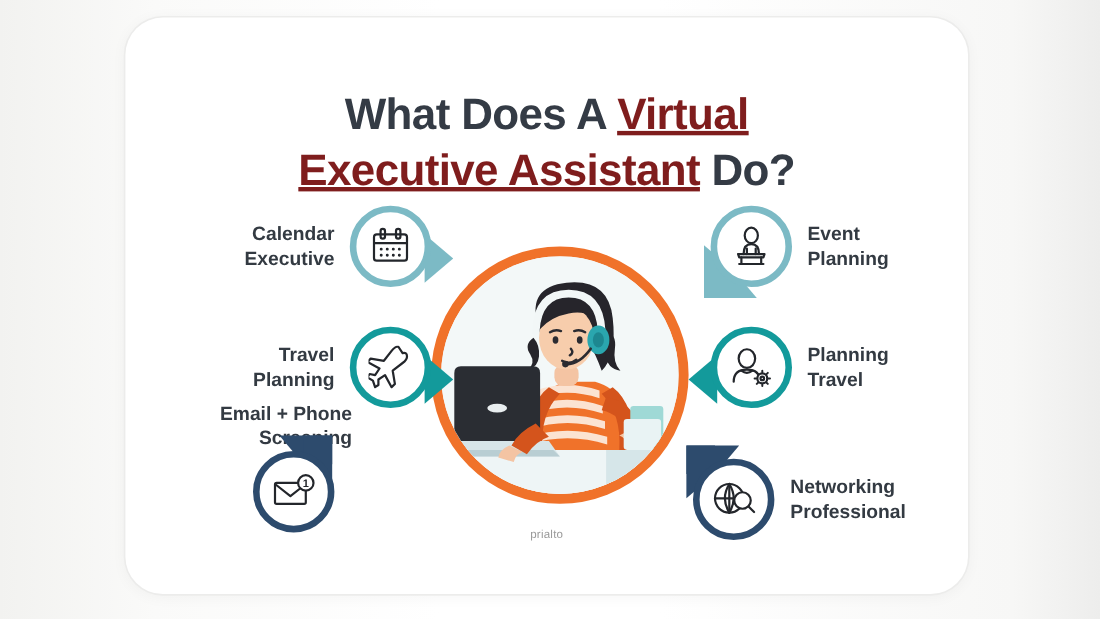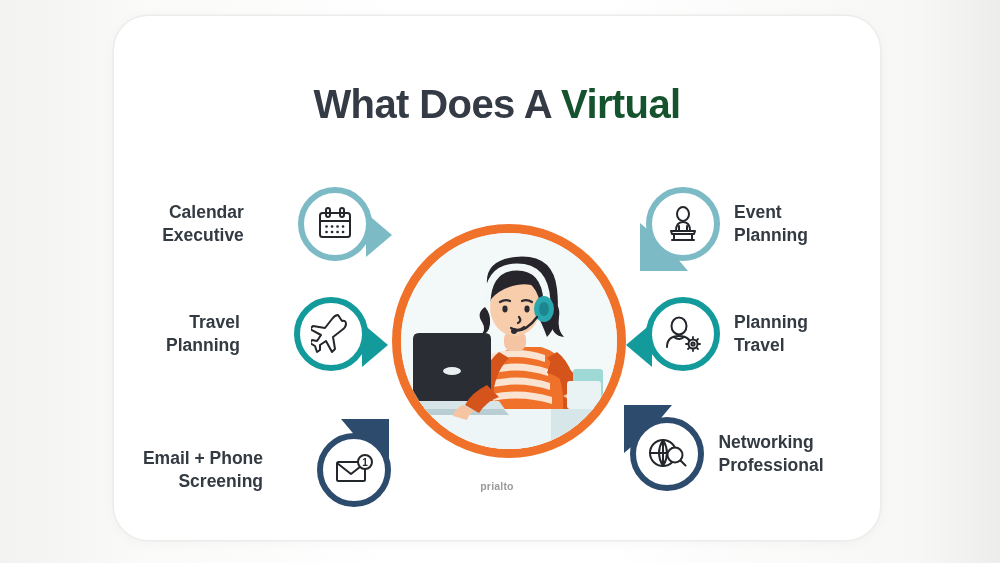--- a/index.html
+++ b/index.html
@@ -34,21 +34,21 @@
     left: 0;
     top: 36px;
     width: 766px;
     text-align: center;
     font-size: 40px;
     font-weight: 700;
     line-height: 1.28;
     letter-spacing: -0.6px;
     color: #343b45;
   }
-  #title .teal { color: #14532d; }
+  #title .teal { color: #7f1d1d; text-decoration: underline; }
   #title .line { display: block; }
 
   
   #center-wrap {
     position: absolute;
     left: 278px;
     top: 208px;
     width: 234px;
     height: 234px;
   }
@@ -143,52 +143,53 @@
   .t-light .tail-sw { border-left: 26px solid #7cbac5; border-bottom: 26px solid #7cbac5; }
 
   .tail-nw { left: -6px; top: -12px;
     border-right: 22px solid transparent;
     border-bottom: 22px solid transparent; }
   .t-navy .tail-nw { border-left: 26px solid #2d4b6d; border-top: 26px solid #2d4b6d; }
 
   
   #node-calendar { left: 28px;  top: 162px; }
   #node-travel   { left: 28px;  top: 272px; }
-  #node-email    { left: 28px;  top: 408px; }
+  #node-email    { left: 28px;  top: 376px; flex-direction: column; }
   #node-event    { right: 28px; top: 162px; flex-direction: row; }
   #node-personal { right: 28px; top: 272px; }
   #node-network  { right: 28px; top: 392px; }
-  .node.left  { justify-content: center; gap: 40px; }
+  .node.left  { justify-content: flex-end; }
   .node.right { justify-content: center; }
 
   
   .node.left  { width: 250px; }
   .node.right { width: 250px; }
 
   
   #footer {
     position: absolute;
     left: 0;
     bottom: 48px;
     width: 766px;
     text-align: center;
     font-size: 10.5px;
-    font-weight: 700;
+    font-weight: 400;
     letter-spacing: 0.2px;
     color: #9a9a9a;
   }
 </style>
 </head>
 <body>
 
 <div id="stage">
   <div id="card">
 
     <h1 id="title">
       <span class="line"><span>What Does A </span><span class="teal">Virtual</span></span>
+      <span class="line"><span class="teal">Executive Assistant</span><span> Do?</span></span>
     </h1>
 
     <div id="center-wrap">
       <div id="center-ring">
         <svg width="216" height="216" viewBox="0 0 216 216">
           <rect x="0" y="0" width="216" height="216" fill="#f3f8f8"></rect>
 
           <rect x="0" y="163" width="216" height="12" fill="#cfe3e6"></rect>
           <rect x="0" y="175" width="216" height="41" fill="#eef5f6"></rect>
 

